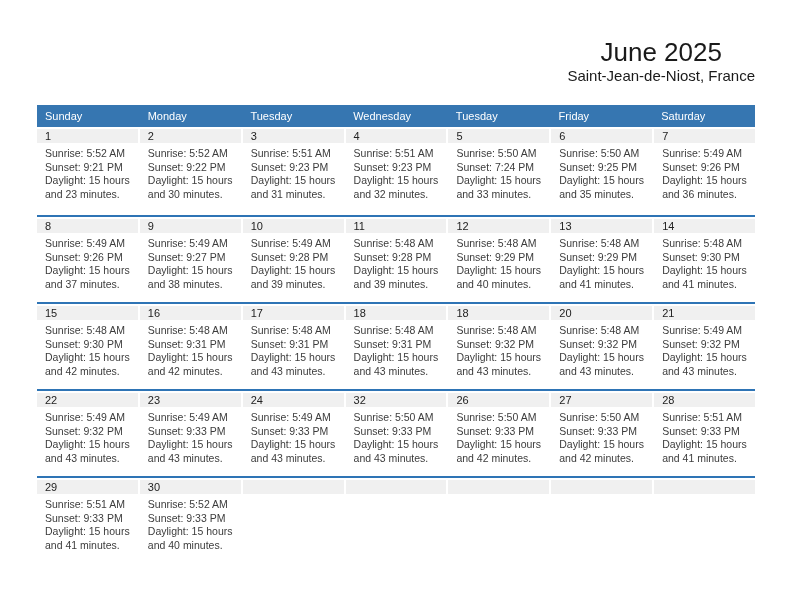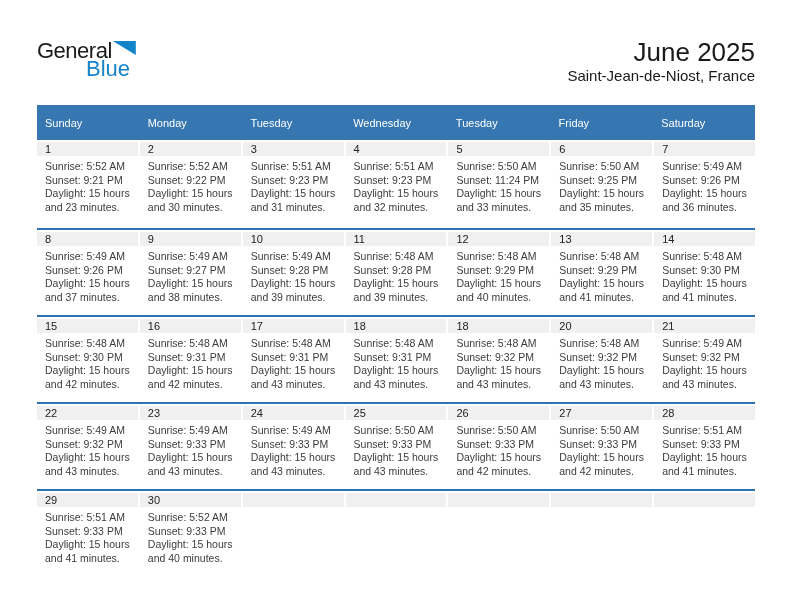--- a/index.html
+++ b/index.html
@@ -20,29 +20,29 @@
   .logo-triangle{
     width:23px;height:14px;margin-left:1px;margin-top:1px;
     background:var(--logo-blue);
     clip-path:polygon(0 0,100% 0,100% 100%);
   }
   .logo-blue-word{
     font-size:22px;color:var(--logo-blue);line-height:1;
     text-align:right;padding-right:7px;margin-top:-4px;
   }
   
-  .titles{position:absolute;right:37px;top:38px;text-align:right;}
+  .titles{position:absolute;right:37px;top:38px;text-align:center;}
   .month-title{font-size:26px;color:var(--title-text);line-height:1.1;}
   .location-title{font-size:15px;color:var(--title-text);}
   
   .calendar{position:absolute;left:37px;top:105px;width:718px;}
   .weekday-row{
     display:grid;grid-template-columns:repeat(7,1fr);column-gap:1px;
     background:var(--header-bar);
-    height:35px;align-items:center;
+    height:22px;align-items:center;
   }
   .weekday{
     color:var(--weekday-text);font-size:11px;padding-left:8px;
     white-space:nowrap;overflow:hidden;
   }
   .week{
     display:grid;grid-template-columns:repeat(7,1fr);column-gap:2px;
     height:85px;margin-top:2px;
   }
   .week + .week{border-top:2px solid var(--separator);margin-top:1px;padding-top:2px;height:82px;}
@@ -56,27 +56,20 @@
   .cell-line{
     font-size:10.5px;line-height:13.6px;color:var(--cell-text);
     white-space:nowrap;overflow:hidden;
   }
 </style>
 </head>
 <body>
 
 <div class="page" style="--header-bar: #3676B1; --separator: #2E74B5; --strip: #F0F0F0; --logo-blue: #1484C8; --logo-black: #1A1A1A; --title-text: #1A1A1A; --day-number: #222222; --cell-text: #3C3C3C; --weekday-text: #FFFFFF;">
 
-  <div class="logo">
-    <div class="logo-row1">
-      <span class="logo-general">General</span>
-      <span class="logo-triangle"></span>
-    </div>
-    <div class="logo-blue-word">Blue</div>
-  </div>
 
   <div class="titles">
     <div class="month-title">June 2025</div>
     <div class="location-title">Saint-Jean-de-Niost, France</div>
   </div>
 
   <div class="calendar">
     <div class="weekday-row">
         <div class="weekday">Sunday</div>
         <div class="weekday">Monday</div>
@@ -121,21 +114,21 @@
             <div class="cell-line">Sunrise: 5:51 AM</div>
             <div class="cell-line">Sunset: 9:23 PM</div>
             <div class="cell-line">Daylight: 15 hours</div>
             <div class="cell-line">and 32 minutes.</div>
           </div>
         </div>
         <div class="day-cell">
           <div class="day-strip">5</div>
           <div class="cell-lines">
             <div class="cell-line">Sunrise: 5:50 AM</div>
-            <div class="cell-line">Sunset: 11:24 PM</div>
+            <div class="cell-line">Sunset: 7:24 PM</div>
             <div class="cell-line">Daylight: 15 hours</div>
             <div class="cell-line">and 33 minutes.</div>
           </div>
         </div>
         <div class="day-cell">
           <div class="day-strip">6</div>
           <div class="cell-lines">
             <div class="cell-line">Sunrise: 5:50 AM</div>
             <div class="cell-line">Sunset: 9:25 PM</div>
             <div class="cell-line">Daylight: 15 hours</div>
@@ -304,21 +297,21 @@
         <div class="day-cell">
           <div class="day-strip">24</div>
           <div class="cell-lines">
             <div class="cell-line">Sunrise: 5:49 AM</div>
             <div class="cell-line">Sunset: 9:33 PM</div>
             <div class="cell-line">Daylight: 15 hours</div>
             <div class="cell-line">and 43 minutes.</div>
           </div>
         </div>
         <div class="day-cell">
-          <div class="day-strip">25</div>
+          <div class="day-strip">32</div>
           <div class="cell-lines">
             <div class="cell-line">Sunrise: 5:50 AM</div>
             <div class="cell-line">Sunset: 9:33 PM</div>
             <div class="cell-line">Daylight: 15 hours</div>
             <div class="cell-line">and 43 minutes.</div>
           </div>
         </div>
         <div class="day-cell">
           <div class="day-strip">26</div>
           <div class="cell-lines">

